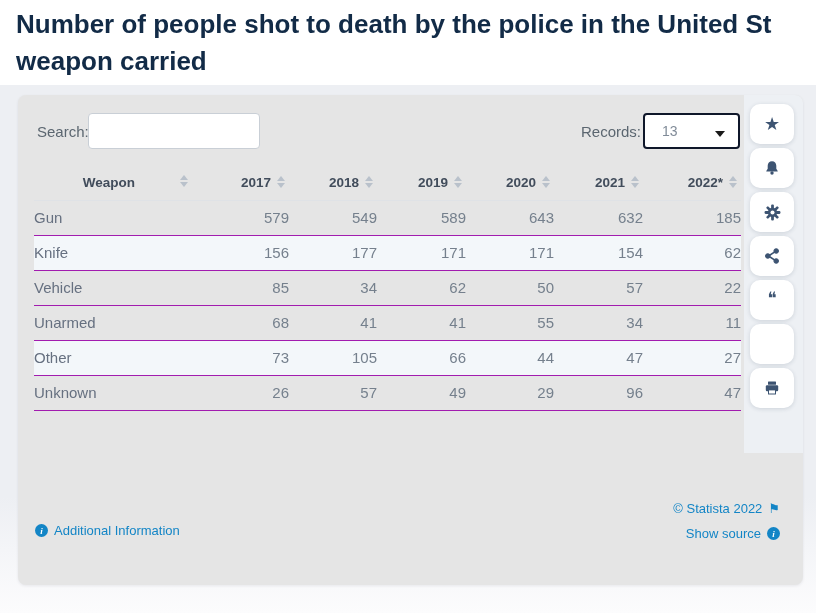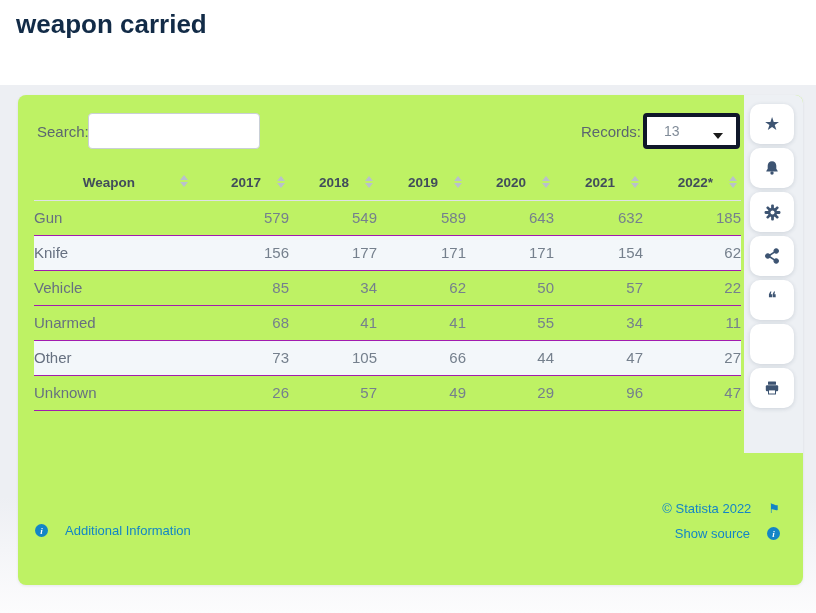--- a/index.html
+++ b/index.html
@@ -11,21 +11,21 @@
   .title { position:absolute; left:16px; top:6px; width:800px;
            color:#122b47; font-size:26px; font-weight:700; line-height:37px; }
   .title .l1 { white-space:nowrap; display:block; }
 
   
   .page-bg { position:absolute; left:0; top:85px; width:816px; height:528px;
              background:linear-gradient(180deg,#edeff3 0%, #edeff3 78%, #f4f5f8 88%, #fcfcfd 100%); }
 
   
   .card { position:absolute; left:18px; top:95px; width:785px; height:490px;
-          background:#bef264; border-radius:8px; box-shadow:0 1px 3px rgba(20,30,50,.08); }
+          background:#e5e5e5; border-radius:8px; box-shadow:0 1px 3px rgba(20,30,50,.08); }
 
   
   .action-strip { position:absolute; left:726px; top:0; width:59px; height:358px;
                   background:#edf0f4; border-top-right-radius:8px; }
 
   
   .abtn { position:absolute; left:732px; width:44px; height:40px; background:#fff;
           border:none; border-radius:10px; box-shadow:0 1px 4px rgba(40,55,80,.16);
           color:#3d5472; display:flex; align-items:center; justify-content:center;
           cursor:pointer; font-size:17px; }
@@ -37,67 +37,68 @@
   .flag .y { height:7px; background:#ffc400; }
 
   
   .lbl { position:absolute; color:#5b6670; font-size:15px; }
   .search-label { left:19px; top:28px; }
   .search-input { position:absolute; left:70px; top:18px; width:172px; height:36px;
                   border:1px solid #c9cfd6; border-radius:4px; font-size:15px;
                   padding:0 10px; color:#333; outline:none; }
   .records-label { left:563px; top:28px; }
   .records-select { position:absolute; left:625px; top:18px; width:97px; height:36px;
-                    border:4px solid #0f172a; border-radius:4px; background:#fff;
+                    border:2px solid #0f172a; border-radius:4px; background:#fff;
                     display:flex; align-items:center; cursor:pointer; }
   .records-select .val { color:#808b98; font-size:14px; padding-left:17px; }
   .records-select .caret { position:absolute; right:13px; top:16px; width:0; height:0;
                            border-left:5px solid transparent; border-right:5px solid transparent;
                            border-top:6px solid #1a1a1a; }
 
   
   table.data { position:absolute; left:16px; top:70px; width:707px;
                border-collapse:collapse; table-layout:fixed; }
   table.data th, table.data td { height:35px; font-size:15px; padding:0; }
   table.data thead th { color:#414c5b; font-size:13.5px; font-weight:700;
                         border-bottom:1px solid #dfe2e6; cursor:pointer; }
   table.data tbody tr { border-bottom:1px solid #a21caf; }
   table.data tbody tr.stripe { background:#f3f7fa; }
   td.wname { text-align:left; padding-left:18px; color:#667080; }
   td.num { text-align:right; padding-right:14px; color:#75808d; }
-  th .thx { display:flex; align-items:center; justify-content:flex-end; gap:16px; padding-right:4px; }
+  th .thx { display:flex; align-items:center; justify-content:flex-end; gap:6px; padding-right:4px; }
   th.wcol { position:relative; }
   th.wcol .wlabel { display:block; text-align:center; padding-left:30px; padding-right:46px; }
   th.wcol .sort { position:absolute; right:12px; top:10px; }
   .sort { display:inline-flex; flex-direction:column; gap:2px; }
   .sort i { display:block; width:0; height:0; border-left:4px solid transparent;
             border-right:4px solid transparent; }
   .sort .up { border-bottom:5px solid #b9c1cb; }
   .sort .dn { border-top:5px solid #b9c1cb; }
 
   
   .showing { position:absolute; left:16px; top:364px; color:#5b6670; font-size:15px; }
   .blue { color:#1385c6; }
   .link { font-size:13px; cursor:pointer; text-decoration:none; display:flex;
-          align-items:center; gap:17px; }
+          align-items:center; gap:6px; }
   .addinfo { position:absolute; left:17px; top:428px; }
   .copyline { position:absolute; right:23px; top:406px; justify-content:flex-end; }
   .srcline { position:absolute; right:23px; top:431px; justify-content:flex-end; }
   .info-ic { display:inline-flex; width:13px; height:13px; border-radius:50%;
              background:#1385c6; color:#fff; font-size:9px; font-weight:700;
              align-items:center; justify-content:center; font-family:"Liberation Serif",serif;
              font-style:italic; }
   .flag-glyph { font-size:13px; line-height:1; }
 </style>
 </head>
 <body>
 
 <div class="page">
 
   <div class="title">
+    <span class="l1">Number of people shot to death by the police in the United St</span>
     <span class="l2">weapon carried</span>
   </div>
 
   <div class="page-bg"></div>
 
   <div class="card">
 
     <div class="action-strip"></div>
 
     <span class="lbl search-label">Search:</span>

